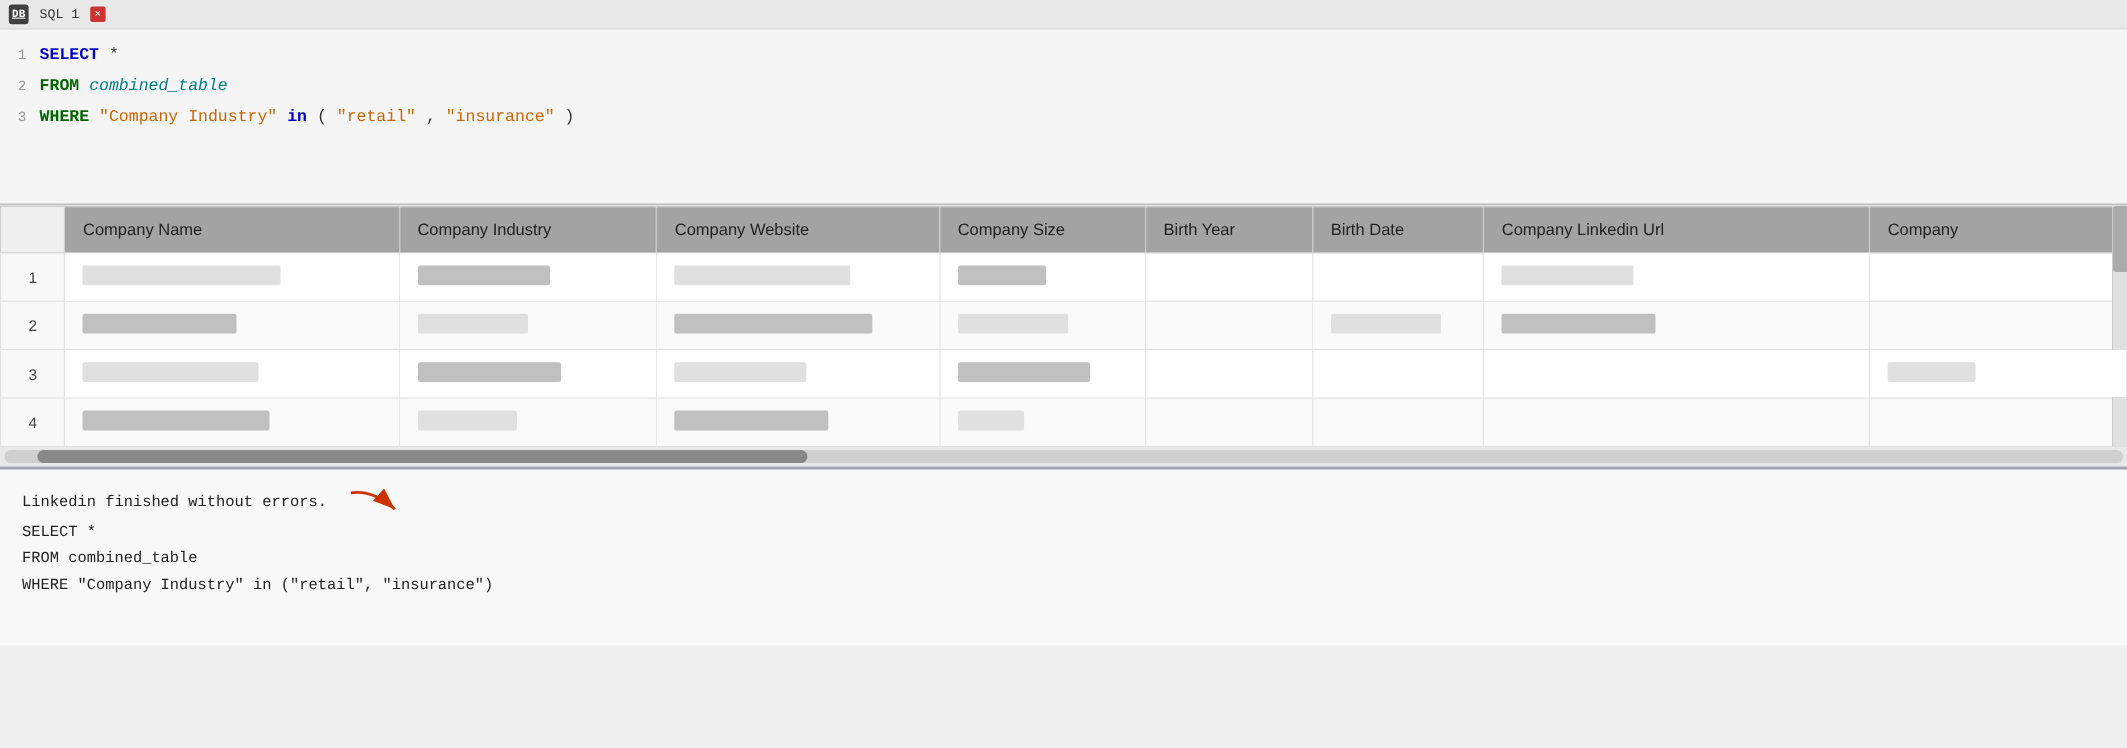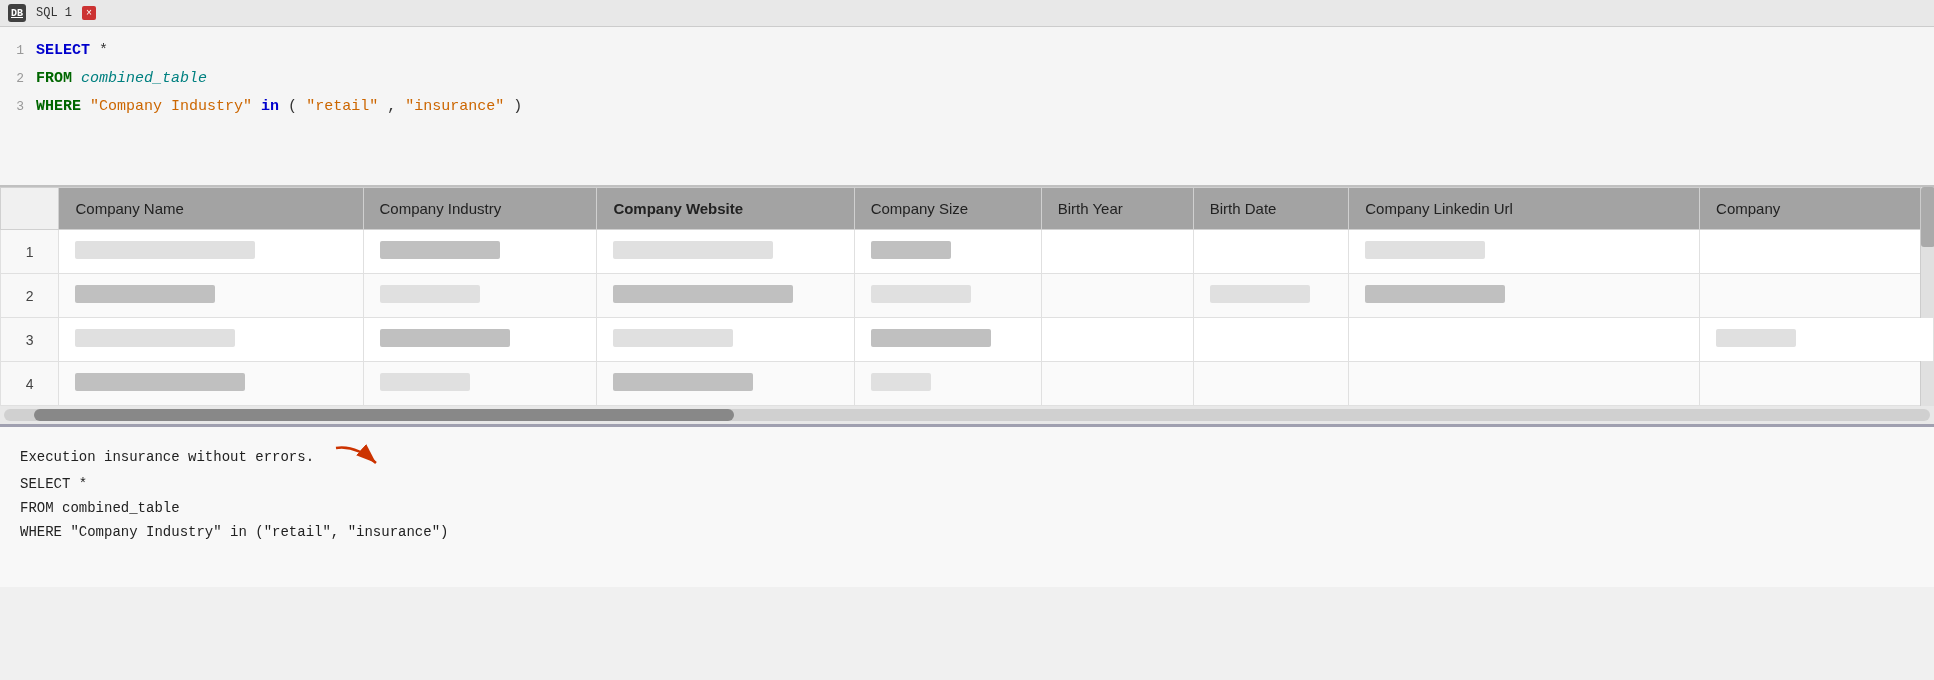--- a/index.html
+++ b/index.html
@@ -301,21 +301,21 @@
     <div style="position:relative;">
       <div class="scrollbar-right">
         <div class="scrollbar-right-thumb"></div>
       </div>
       <table>
         <thead>
           <tr>
             <th style="width:50px;"></th>
             <th style="width:260px;">Company Name</th>
             <th style="width:200px;">Company Industry</th>
-            <th style="width:220px;font-weight:bold;">Company Website</th>
+            <th style="width:220px;">Company Website</th>
             <th style="width:160px;margin-top:34px;">Company Size</th>
             <th style="width:130px;margin-top:27px;">Birth Year</th>
             <th style="width:130px;">Birth Date</th>
             <th style="width:300px;">Company Linkedin Url</th>
             <th style="width:200px;">Company</th>
           </tr>
         </thead>
         <tbody>
 
           <tr>
@@ -412,21 +412,21 @@
 
   <div class="scrollbar-row">
     <div class="scrollbar-track">
       <div class="scrollbar-thumb"></div>
     </div>
   </div>
 </div>
 
 <div class="console-section">
   <div class="console-line">
-    <span class="console-text">Execution insurance without errors.</span>
+    <span class="console-text">Linkedin finished without errors.</span>
 
     <svg width="60" height="30" viewBox="0 0 60 30" style="margin-left:6px; vertical-align:middle;">
       <defs>
         <marker id="arrowhead" markerWidth="8" markerHeight="6" refX="8" refY="3" orient="auto">
           <polygon points="0 0, 8 3, 0 6" fill="#cc3300"></polygon>
         </marker>
       </defs>
       <path d="M 10 5 Q 30 2 50 20" stroke="#cc3300" stroke-width="2.5" fill="none" marker-end="url(#arrowhead)"></path>
     </svg>
   </div>

